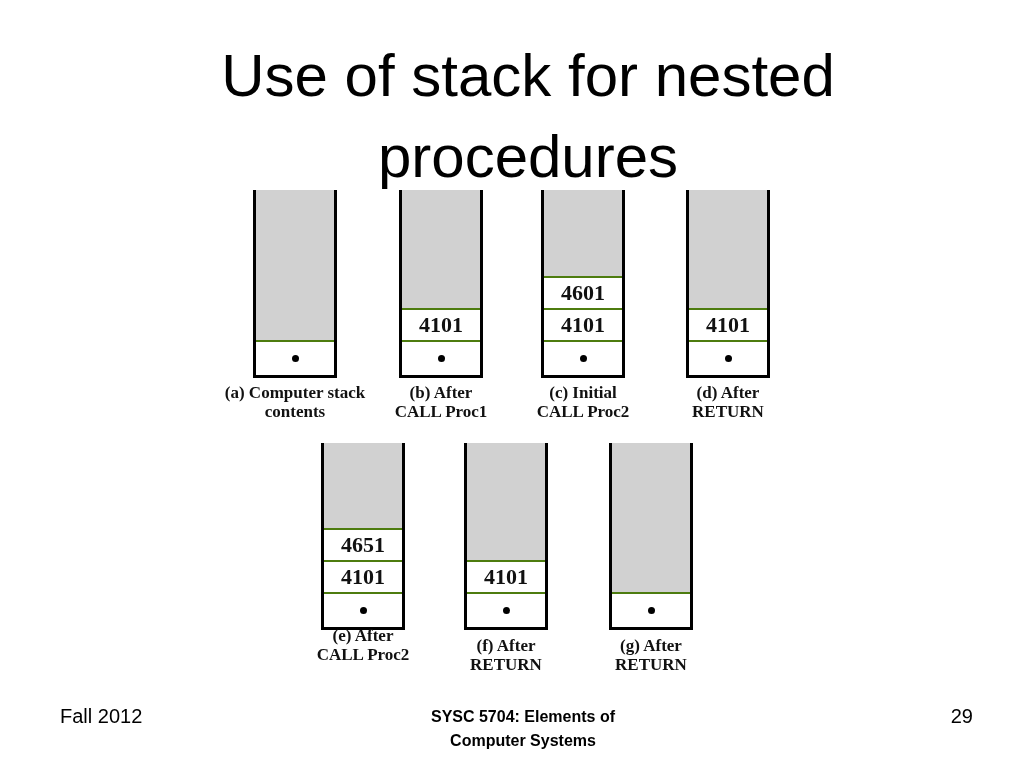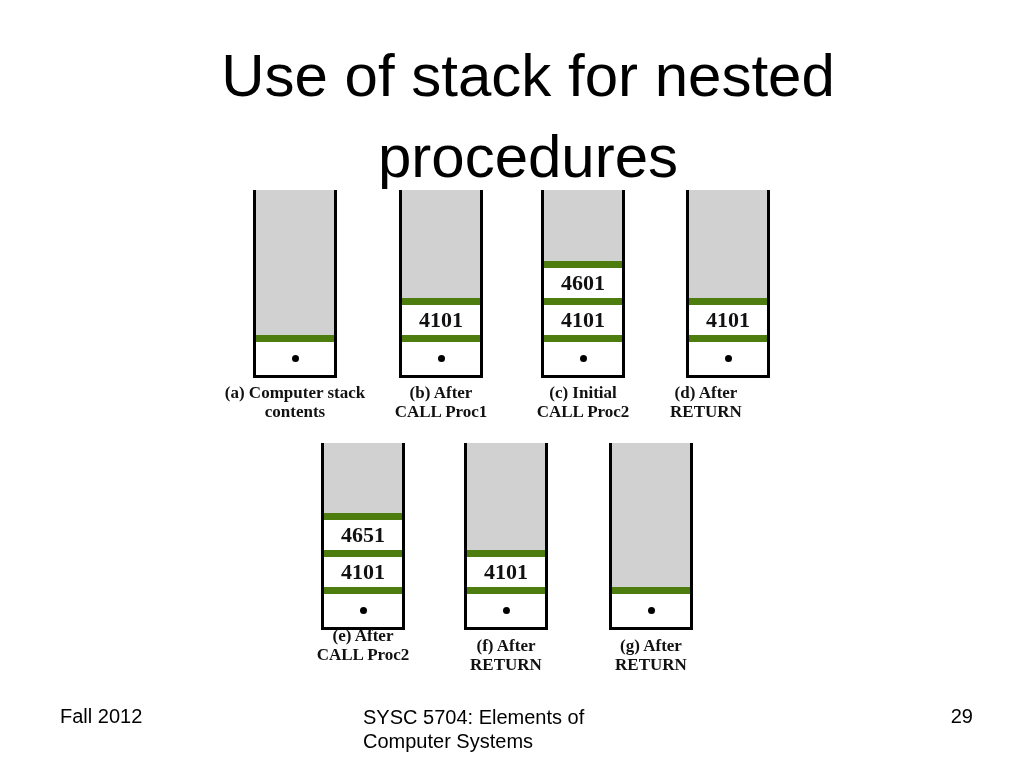--- a/index.html
+++ b/index.html
@@ -28,21 +28,21 @@
     box-sizing:border-box;
     border:3px solid #000;
     border-top:none;
     background:#fff;
     display:flex;
     flex-direction:column;
   }
   .free-space { flex:1 1 auto; background:#d1d1d1; }
   .cell {
     height:30px; flex:0 0 30px;
-    border-top:7px solid #4d7c0f;
+    border-top:2px solid #4d7c0f;
     background:#fff;
     display:flex; align-items:center; justify-content:center;
     font-family:"Liberation Serif", serif;
     font-weight:bold; font-size:22px; color:#111;
   }
   .dot-cell { height:33px; flex:0 0 33px; }
   .dot {
     width:7px; height:7px;
     background:#000; border-radius:50%;
     display:block;
@@ -53,21 +53,21 @@
     width:180px;
     text-align:center;
     font-family:"Liberation Serif", serif;
     font-weight:bold;
     font-size:17px; line-height:19px;
     color:#111;
   }
 
   .footer-left  { position:absolute; left:60px;  top:705px; font-size:20px; }
   .footer-center{ position:absolute; left:363px; top:705px; width:320px;
-                  text-align:left; font-size:20px; line-height:24px; }
+                  text-align:center; font-size:16px; line-height:24px;font-weight:bold; }
   .footer-right { position:absolute; right:51px; top:705px; font-size:20px; }
 </style>
 </head>
 <body>
 
 <div class="slide">
 
   <h1 class="title">
     <span>Use of stack for nested</span><br>
     <span>procedures</span>
@@ -117,21 +117,21 @@
 
   <div class="stack" style="left:686px; top:190px; height:188px;">
     <div class="free-space"></div>
     <div class="cell">
         <span>4101</span>
       </div>
     <div class="cell dot-cell">
       <span class="dot"></span>
     </div>
   </div>
-  <div class="stack-label" style="left:616px; top:383px;">
+  <div class="stack-label" style="left:638px; top:383px;">
     <span>(d) After</span><br>
     <span>RETURN</span>
   </div>
 
   <div class="stack" style="left:321px; top:443px; height:187px;">
     <div class="free-space"></div>
     <div class="cell">
         <span>4651</span>
       </div>
     <div class="cell">

